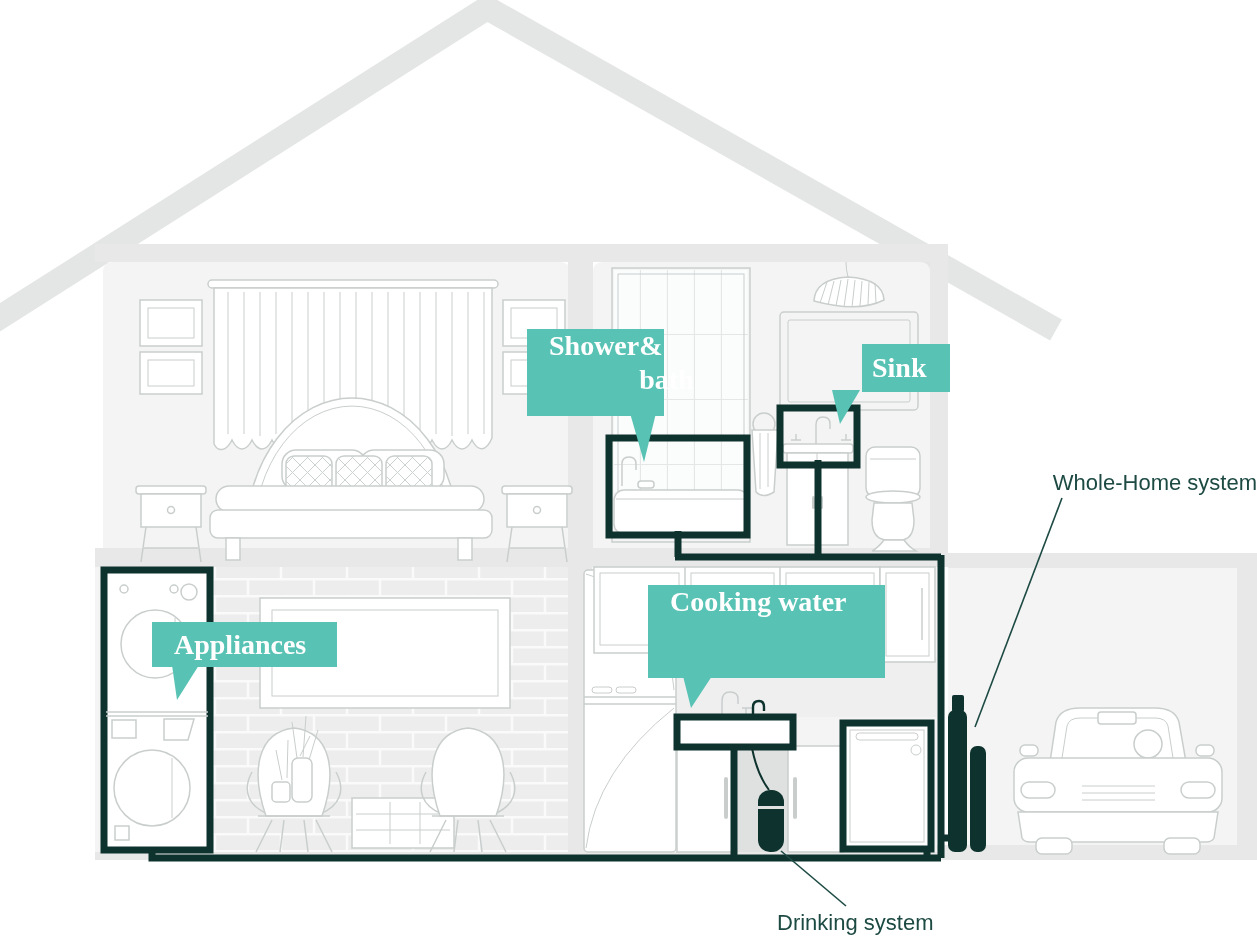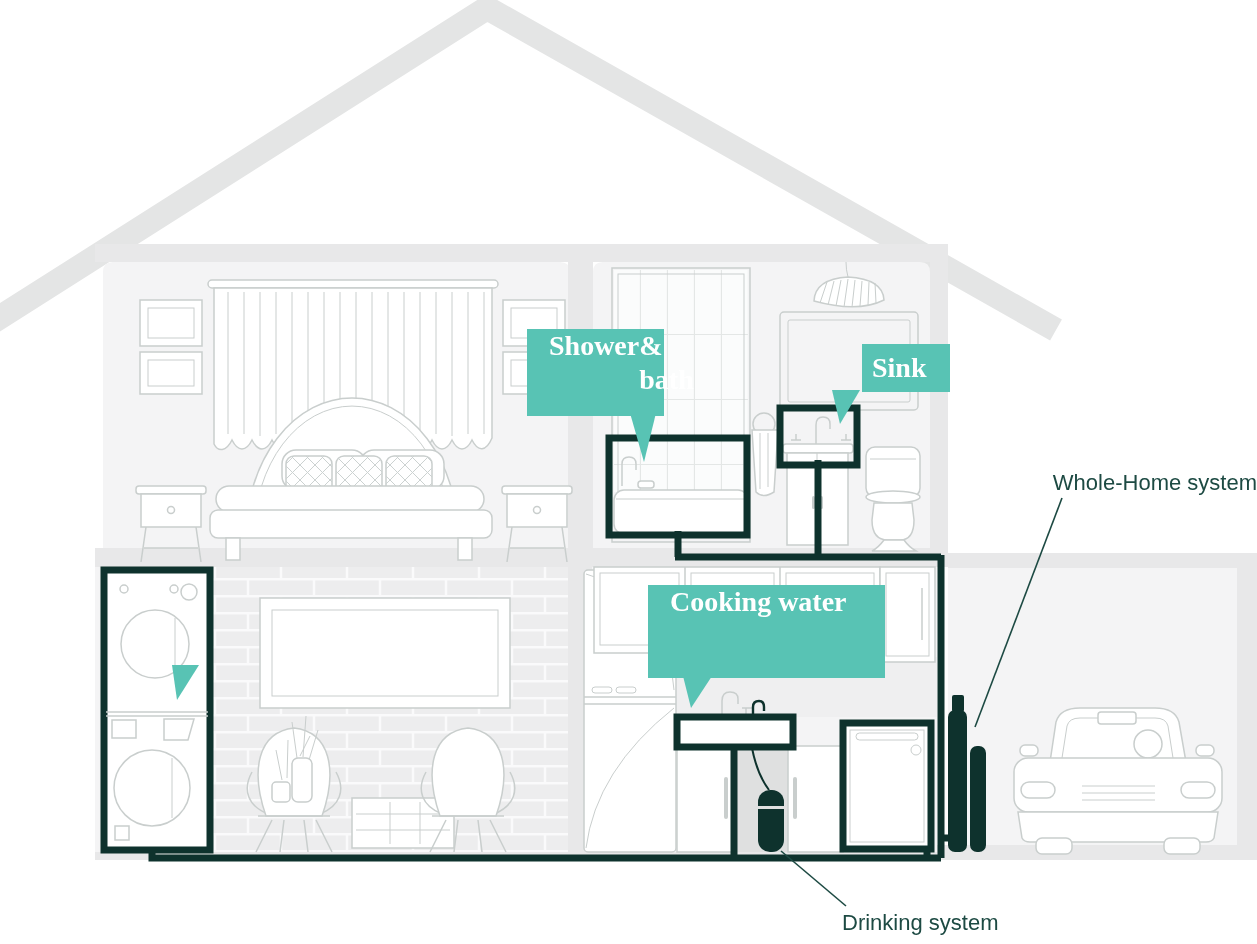--- a/index.html
+++ b/index.html
@@ -27,21 +27,21 @@
   
   .callout{position:absolute;box-sizing:border-box;background:var(--callout-bg,#58c3b4);
            color:var(--callout-text,#fff);font-weight:bold;display:flex;
            flex-direction:row;justify-content:space-between;padding-left:22px;font-family:Liberation Serif, serif;}
   .co-shower{left:527px;top:329px;width:137px;height:87px;font-size:28px;line-height:34px;}
   .co-cooking{left:648px;top:585px;width:237px;height:93px;font-size:28px;line-height:34px;gap:20px;}
   .co-sink{left:827px;top:344px;width:88px;height:48px;font-size:28px;line-height:48px;padding-left:10px;margin-left:35px;}
   .co-appliances{left:152px;top:622px;width:185px;height:45px;font-size:28px;line-height:45px;}
   .sys-label{position:absolute;color:var(--label-text,#1d4a43);font-weight:normal;font-size:22px;white-space:nowrap;}
   .lbl-whole{left:1013px;top:470px;width:244px;text-align:right;}
-  .lbl-drink{left:842px;top:910px;}
+  .lbl-drink{left:777px;top:910px;}
 </style>
 </head>
 <body>
 
 <div class="stage">
 
 <svg width="1257" height="944" viewBox="0 0 1257 944">
   <defs>
     <pattern id="brick" width="66" height="34" patternUnits="userSpaceOnUse">
       <rect width="66" height="34" fill="var(--brick-fill,#ededee)"></rect>
@@ -300,19 +300,22 @@
   <polygon class="tail" points="683,676 712,676 691,708"></polygon>
 </svg>
 
 <div class="callout co-shower">
   <span>Shower</span>
   <span>&amp; bath</span>
 </div>
 <div class="callout co-sink">
   <span>Sink</span>
 </div>
+<div class="callout co-appliances">
+  <span>Appliances</span>
+</div>
 <div class="callout co-cooking">
   <span>Cooking water</span>
 </div>
 <div class="sys-label lbl-whole">Whole-Home system</div>
 <div class="sys-label lbl-drink">Drinking system</div>
 
 </div>
 
 </body></html>

